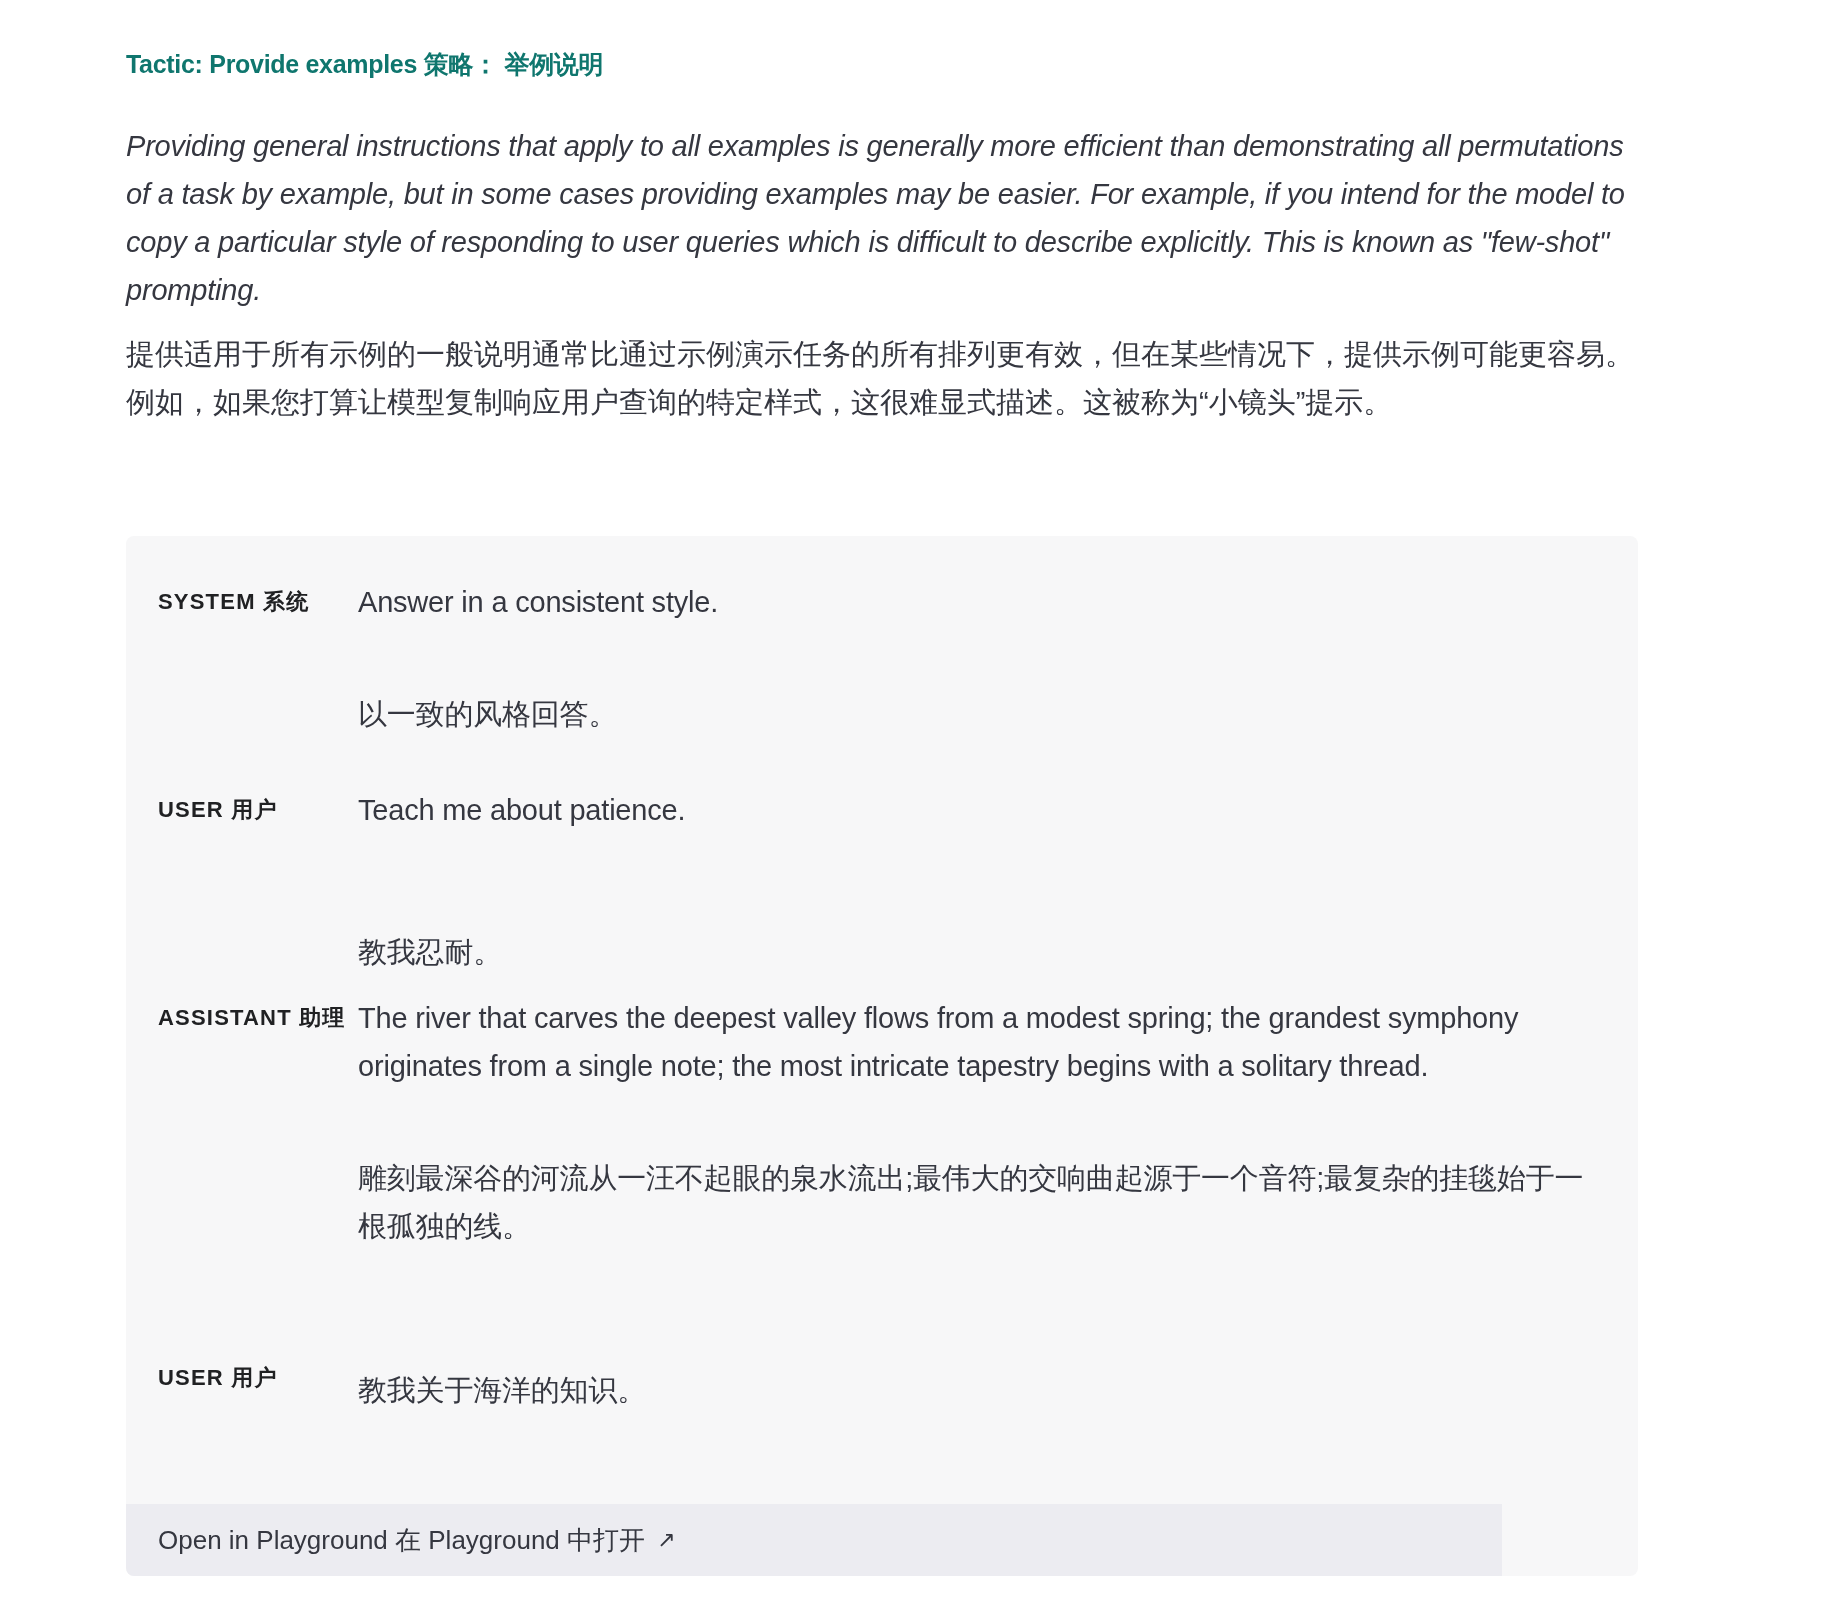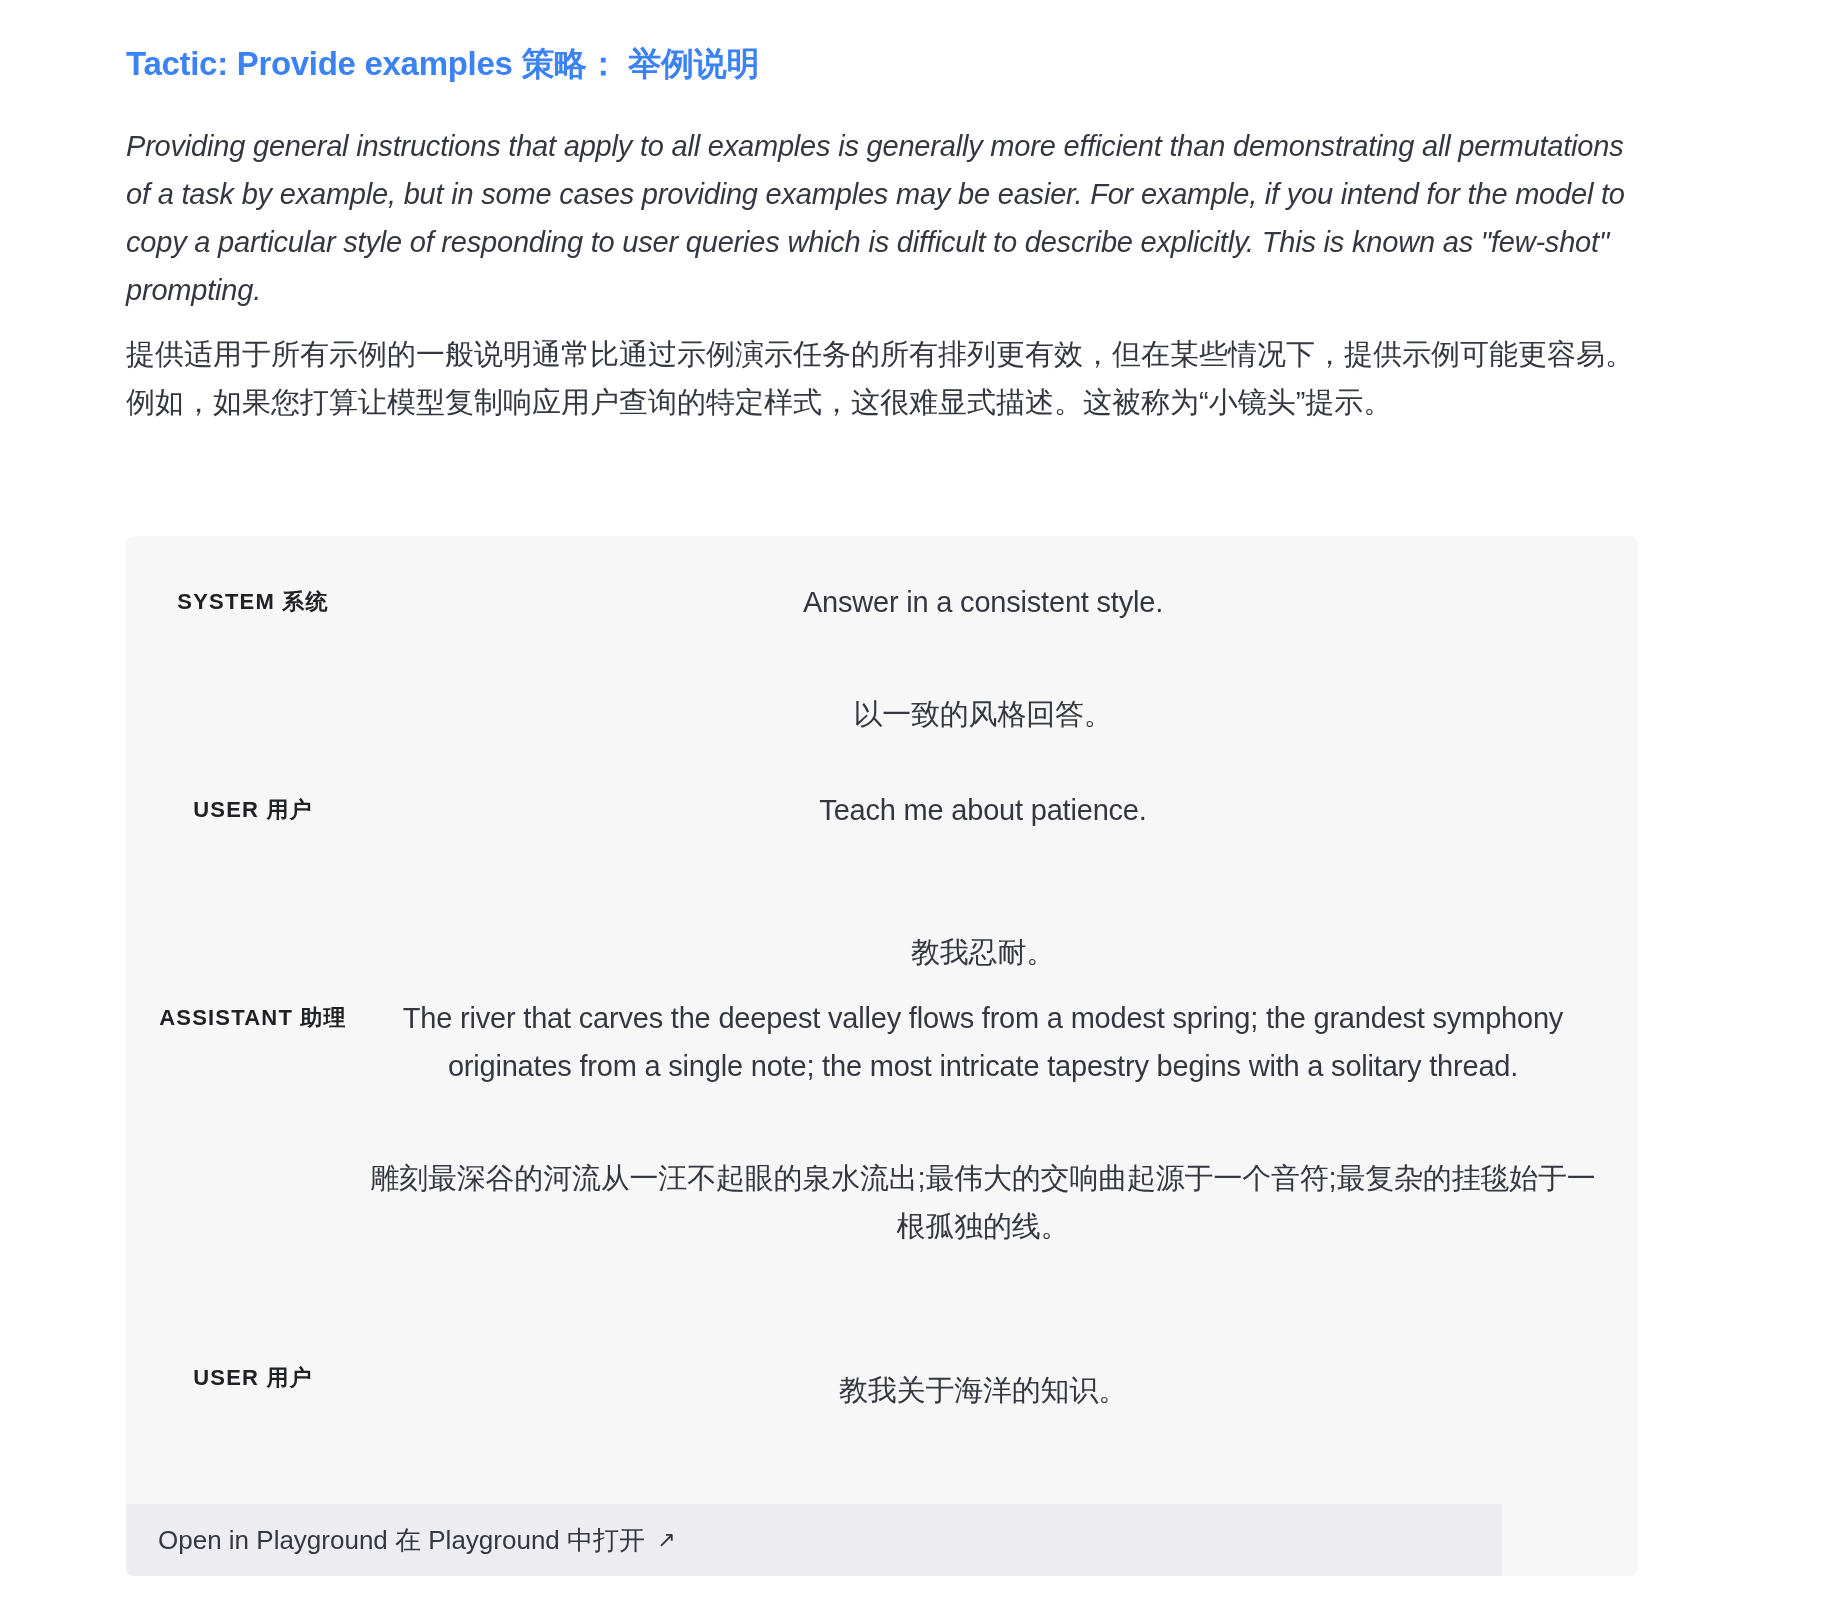--- a/index.html
+++ b/index.html
@@ -4,32 +4,32 @@
 <style>
   html, body { margin: 0; padding: 0; background: #ffffff; }
   body {
     width: 1834px; height: 1608px; overflow: hidden;
     font-family: "Liberation Sans", "DejaVu Sans", sans-serif;
     color: #353740;
   }
   .page { position: absolute; left: 126px; top: 0; width: 1512px; }
   h2 {
     margin: 0; position: absolute; top: 40px; left: 0;
-    font-size: 33px; font-weight: 700; color: #3b82f6; letter-spacing: -0.3px;
+    font-size: 25px; font-weight: 700; color: #0f766e; letter-spacing: -0.3px;
     line-height: 48px; white-space: nowrap;
   }
   .para {
     position: absolute; left: 0; width: 1512px; margin: 0;
     font-size: 29px; line-height: 48px; color: #353740;
   }
   .p-en { top: 122px; letter-spacing: -0.2px; font-style: italic; }
   .p-zh { top: 330px; }
   .example {
     position: absolute; left: 0; top: 536px; width: 1512px; height: 1040px;
-    background: #f7f7f8; border-radius: 8px; overflow: hidden; text-align: center;
+    background: #f7f7f8; border-radius: 8px; overflow: hidden;
   }
   .msg { position: absolute; left: 0; width: 1512px; }
   .role {
     position: absolute; left: 32px; width: 190px;
     font-size: 22px; font-weight: 700; color: #202123; letter-spacing: 1.2px;
     line-height: 32px;
   }
   .content {
     position: absolute; left: 232px; width: 1250px;
     font-size: 29px; line-height: 48px; color: #353740; letter-spacing: -0.2px;

